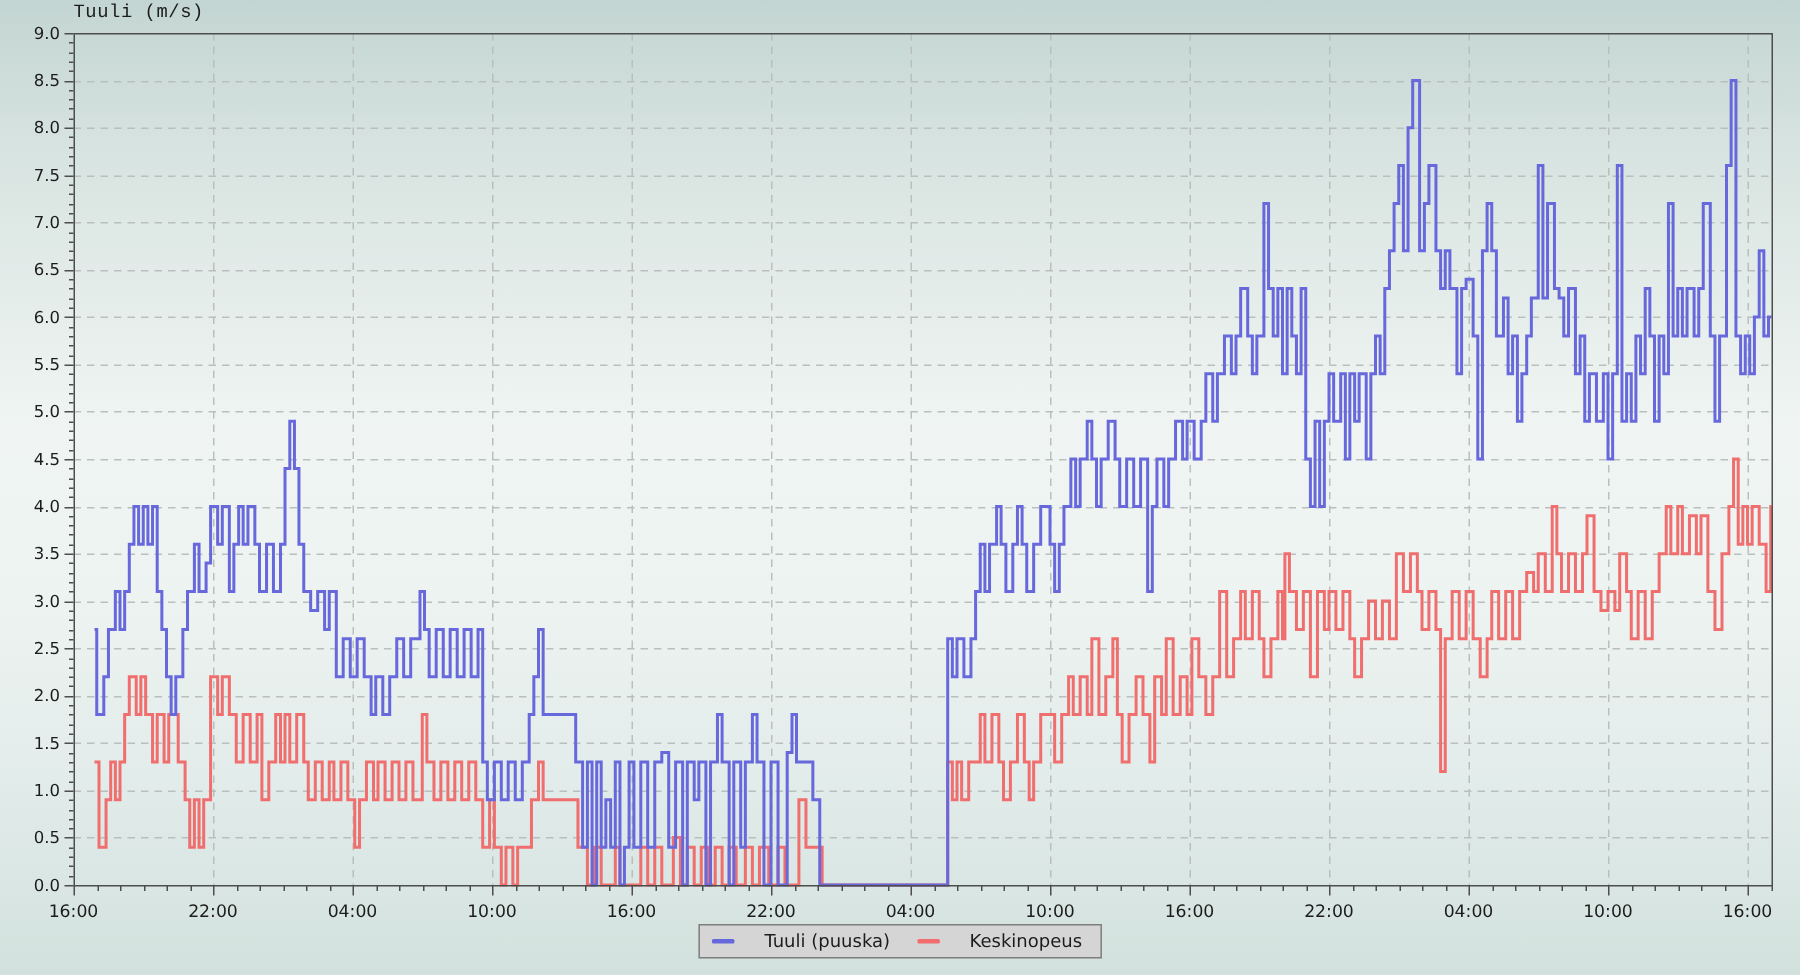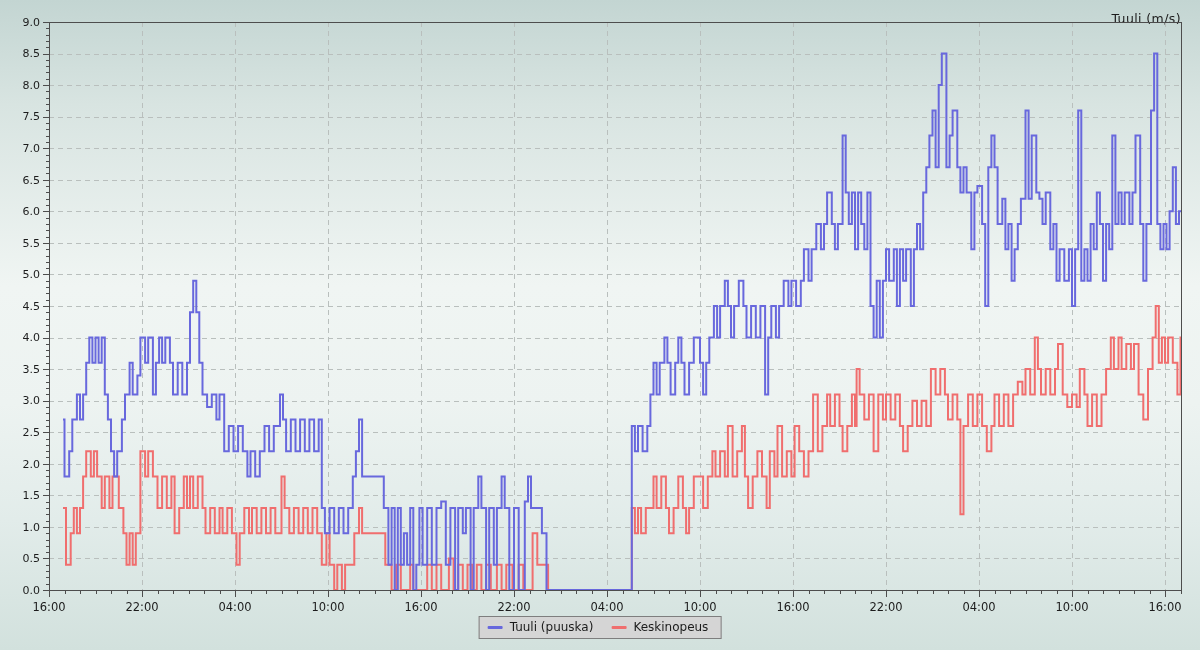--- a/index.html
+++ b/index.html
@@ -4,32 +4,32 @@
 <style>
   html,body{margin:0;padding:0;}
   .stage{
     position:relative;
     width:1200px;height:650px;
     overflow:hidden;
     background:linear-gradient(180deg,#c3d5d2 0%,#d8e4e1 16%,#f0f5f3 44%,#edf3f1 62%,#e2ecea 80%,#d2e1dd 100%);
     font-family:"DejaVu Sans","Liberation Sans",sans-serif;
   }
   .chart-title{
-    position:absolute;left:49px;top:11px;width:1132px;
-    text-align:right;font-size:12.5px;color:#1c1c1c;letter-spacing:.4px;
+    position:absolute;left:49px;top:1px;width:1132px;
+    text-align:left;font-size:12.5px;color:#1c1c1c;letter-spacing:.4px;font-family:Liberation Mono, monospace;
   }
   svg.plot{position:absolute;left:0;top:0;}
   .legend{
     position:absolute;top:616px;left:50%;transform:translateX(-50%);
     background:#d5d5d5;border:1px solid #7e7e7e;
     padding:3px 12px 4px 8px;
     display:flex;align-items:center;gap:18px;
     font-size:12px;color:#1c1c1c;white-space:nowrap;
   }
-  .legend-item{display:flex;align-items:center;gap:7px;}
+  .legend-item{display:flex;align-items:center;gap:20px;}
   .swatch{display:inline-block;width:15px;height:3px;border-radius:1px;}
 </style>
 </head>
 <body>
 
 <div class="stage">
   <div class="chart-title">Tuuli (m/s)</div>
   <svg class="plot" id="plot-svg" width="1200" height="650" viewBox="0 0 1200 650">
       <g stroke="#b9bfbd" stroke-width="1" stroke-dasharray="5 4">
         <line x1="49" y1="558.5" x2="1181" y2="558.5"></line>

